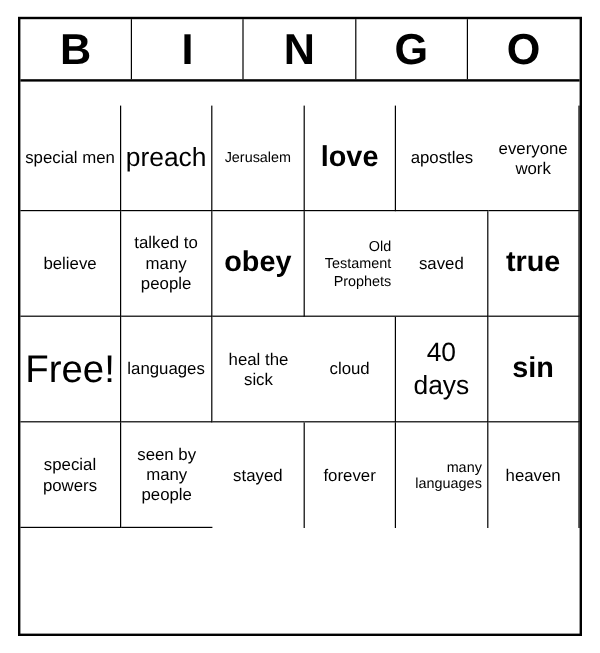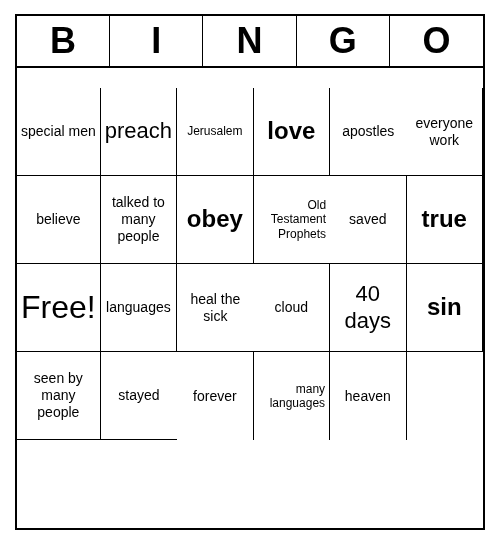--- a/index.html
+++ b/index.html
@@ -112,19 +112,20 @@
       <div class="bingo-cell large-text">obey</div>
       <div class="bingo-cell small-text">Old Testament Prophets</div>
       <div class="bingo-cell">saved</div>
       <div class="bingo-cell large-text">true</div>
       <div class="bingo-cell free">Free!</div>
       <div class="bingo-cell">languages</div>
       <div class="bingo-cell">heal the sick</div>
       <div class="bingo-cell">cloud</div>
       <div class="bingo-cell medium-text">40 days</div>
       <div class="bingo-cell large-text">sin</div>
+      <div class="bingo-cell">special powers</div>
       <div class="bingo-cell">seen by many people</div>
       <div class="bingo-cell">stayed</div>
       <div class="bingo-cell">forever</div>
       <div class="bingo-cell small-text">many languages</div>
       <div class="bingo-cell">heaven</div>
     </div>
 </div>
 
 </body></html>

